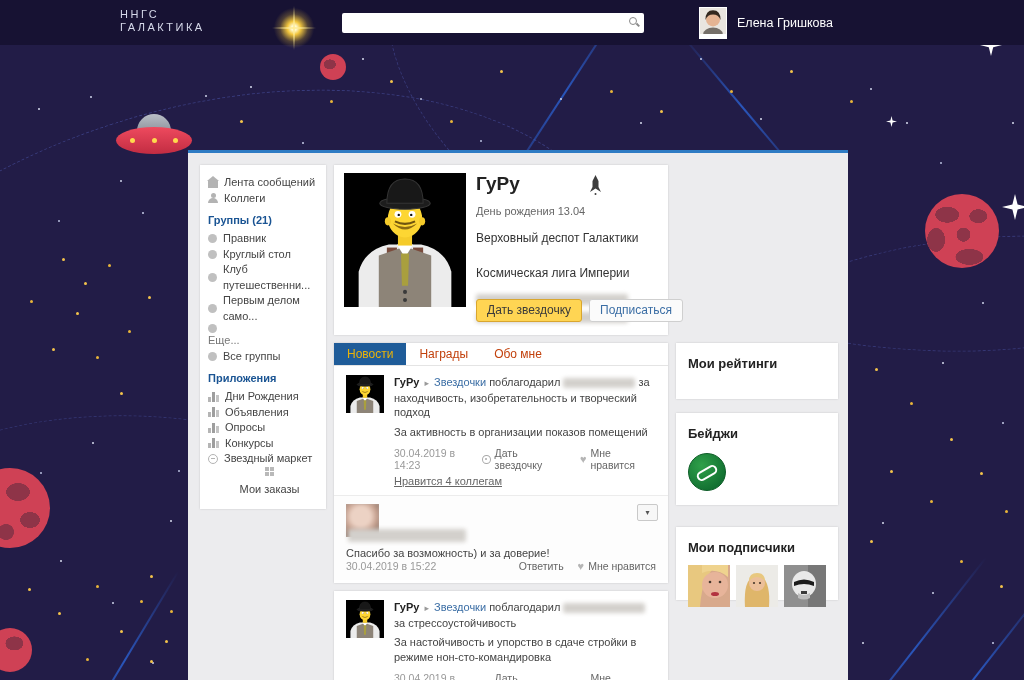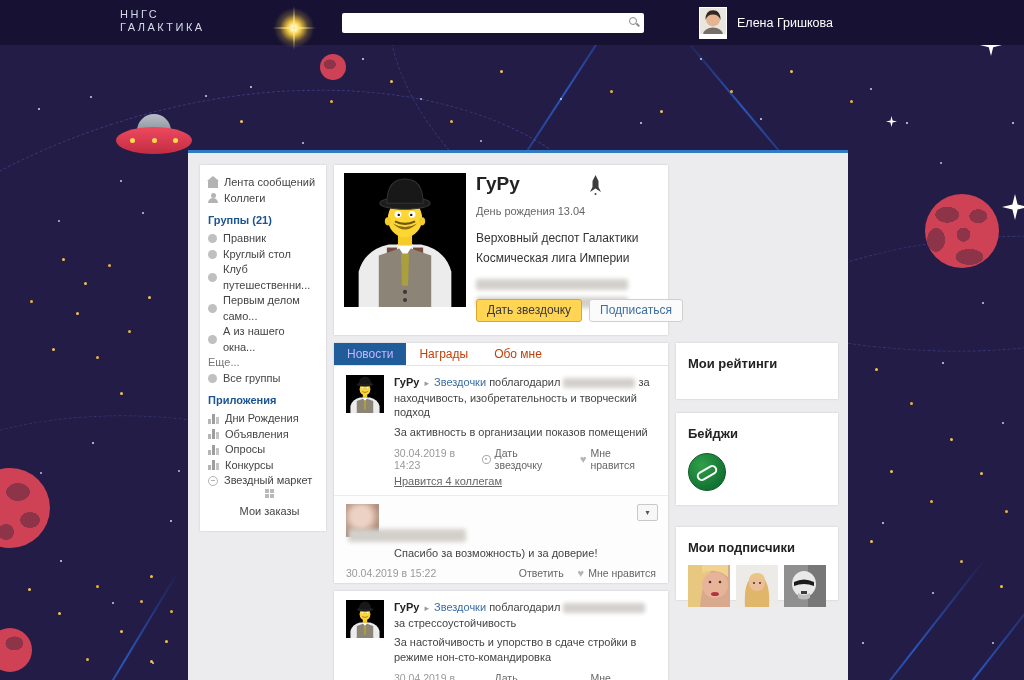--- a/index.html
+++ b/index.html
@@ -145,21 +145,21 @@
   .btn-sub { background:#fbfbfb; border:1px solid #cfcfcf; color:#3b6ea5; }
 
   
   #feed { position:absolute; left:146px; top:190px; width:334px; height:340px; }
   #feed-block1 { position:absolute; left:0; top:0; width:334px; height:240px; background:#fff;
     box-shadow:0 0 2px rgba(0,0,0,.15); overflow:hidden; }
   #feed-block2 { position:absolute; left:0; top:248px; width:334px; height:200px; background:#fff;
     box-shadow:0 0 2px rgba(0,0,0,.15); overflow:hidden; }
   #tabs { height:23px; border-bottom:1px solid #e4e4e4; display:flex; font-size:12px; }
   .tab { padding:0 13px; line-height:23px; color:#c2410c; cursor:pointer; }
-  .tab.active { background:#1f5c99; color:#c4b5fd; }
+  .tab.active { background:#1f5c99; color:#eab308; }
   .post { position:relative; padding:9px 12px 0; font-size:11px; }
   .post-ava { position:absolute; left:12px; top:9px; width:38px; height:38px; overflow:hidden; }
   .post-main { margin-left:48px; }
   .post-title { line-height:14.5px; color:#444; }
   .post-author { font-weight:bold; color:#222; cursor:pointer; }
   .post-arrow { color:#999; font-size:9px; padding:0 2px; }
   .post-group { color:#3b6ea5; cursor:pointer; }
   .name-blur { display:inline-block; vertical-align:middle; width:72px; height:10px; }
   .post-body { margin:5px 0 0 48px; line-height:14.5px; color:#444; }
   .post-foot { margin:8px 0 0 48px; display:flex; justify-content:center; align-items:center;
@@ -175,22 +175,22 @@
   
   #comment-sec { margin-top:7px; border-top:1px solid #ececec; background:#fdfdfd; padding:8px 12px 8px; position:relative; }
   #comment-dd { position:absolute; right:10px; top:8px; width:21px; height:17px; border:1px solid #c9c9c9;
     background:#f7f7f7; border-radius:2px; font-size:8px; color:#555; text-align:center; line-height:15px; cursor:pointer; }
   #comment-ava { position:absolute; left:12px; top:8px; width:33px; height:33px; overflow:hidden; background:#b9a397; }
   .ava-blur-inner { width:100%; height:100%;
     background:radial-gradient(circle at 45% 38%, #ecd2c4 0 35%, #c6a190 58%, #8c7468 82%, #6d5a52 100%);
     filter:blur(1.5px); }
   #comment-nameblur { position:absolute; left:14px; top:33px; width:118px; height:13px; }
   #comment-body { padding-top:42px; }
-  #comment-text { font-size:11px; color:#444; line-height:14px;margin-left:48px; }
-  .comment-foot { margin-top:7px; display:flex; justify-content:space-between; align-items:center;
+  #comment-text { font-size:11px; color:#444; line-height:14px; }
+  .comment-foot { display:flex; justify-content:space-between; align-items:center;
     font-size:10.5px; color:#999; }
 
   
   .rc { left:488px; width:162px; padding:13px 12px; }
   .rc-title { font-size:13px; font-weight:bold; color:#222; }
   #rc-ratings { top:190px; height:56px; }
   #rc-badges { top:260px; height:92px; }
   #rc-followers { top:374px; height:73px; }
   #badge-green { margin-top:12px; width:38px; height:38px; border-radius:50%;
     background:radial-gradient(circle at 35% 32%, #2fa04a, #127031 75%); border:1px solid #0c5c26; position:relative; cursor:pointer; }
@@ -273,21 +273,20 @@
     <div class="nav-row">
       <span class="ic ic-dot"></span>
       <span>Клуб путешественни...</span>
     </div>
     <div class="nav-row">
       <span class="ic ic-dot"></span>
       <span>Первым делом само...</span>
     </div>
     <div class="nav-row">
       <span class="ic ic-dot"></span>
-      <span>А из нашего окна...</span>
     </div>
     <div class="nav-row more">
       <span>Еще...</span>
     </div>
     <div class="nav-row">
       <span class="ic ic-dot"></span>
       <span>Все группы</span>
     </div>
     <div class="nav-head">Приложения</div>
     <div class="nav-row">
@@ -345,21 +344,21 @@
     <div id="profile-info">
       <span id="profile-name">ГуРу</span>
       <span id="rocket">
         <svg width="15" height="20" viewBox="0 0 15 20">
             <path d="M7.5 0 L10.5 6 L10.5 12 L13 17 L7.5 13.5 L2 17 L4.5 12 L4.5 6 Z" fill="#3d3d3d"></path>
             <circle cx="7.5" cy="19" r="1" fill="#3d3d3d"></circle>
           </svg>
       </span>
       <div class="p-line1">День рождения 13.04</div>
       <div class="p-line2">Верховный деспот Галактики</div>
-      <div class="p-line2" style="margin-top:3px">Космическая лига Империи</div>
+      <div class="p-line2" style="margin-top:18px">Космическая лига Империи</div>
       <div class="blurbar contact-blur" style="margin-top:12px"></div>
       <div class="blurbar contact-blur"></div>
     </div>
     <div class="btn-row">
       <div class="btn btn-star">Дать звездочку</div>
       <div class="btn btn-sub">Подписаться</div>
     </div>
   </div>
 
   <div id="feed">

